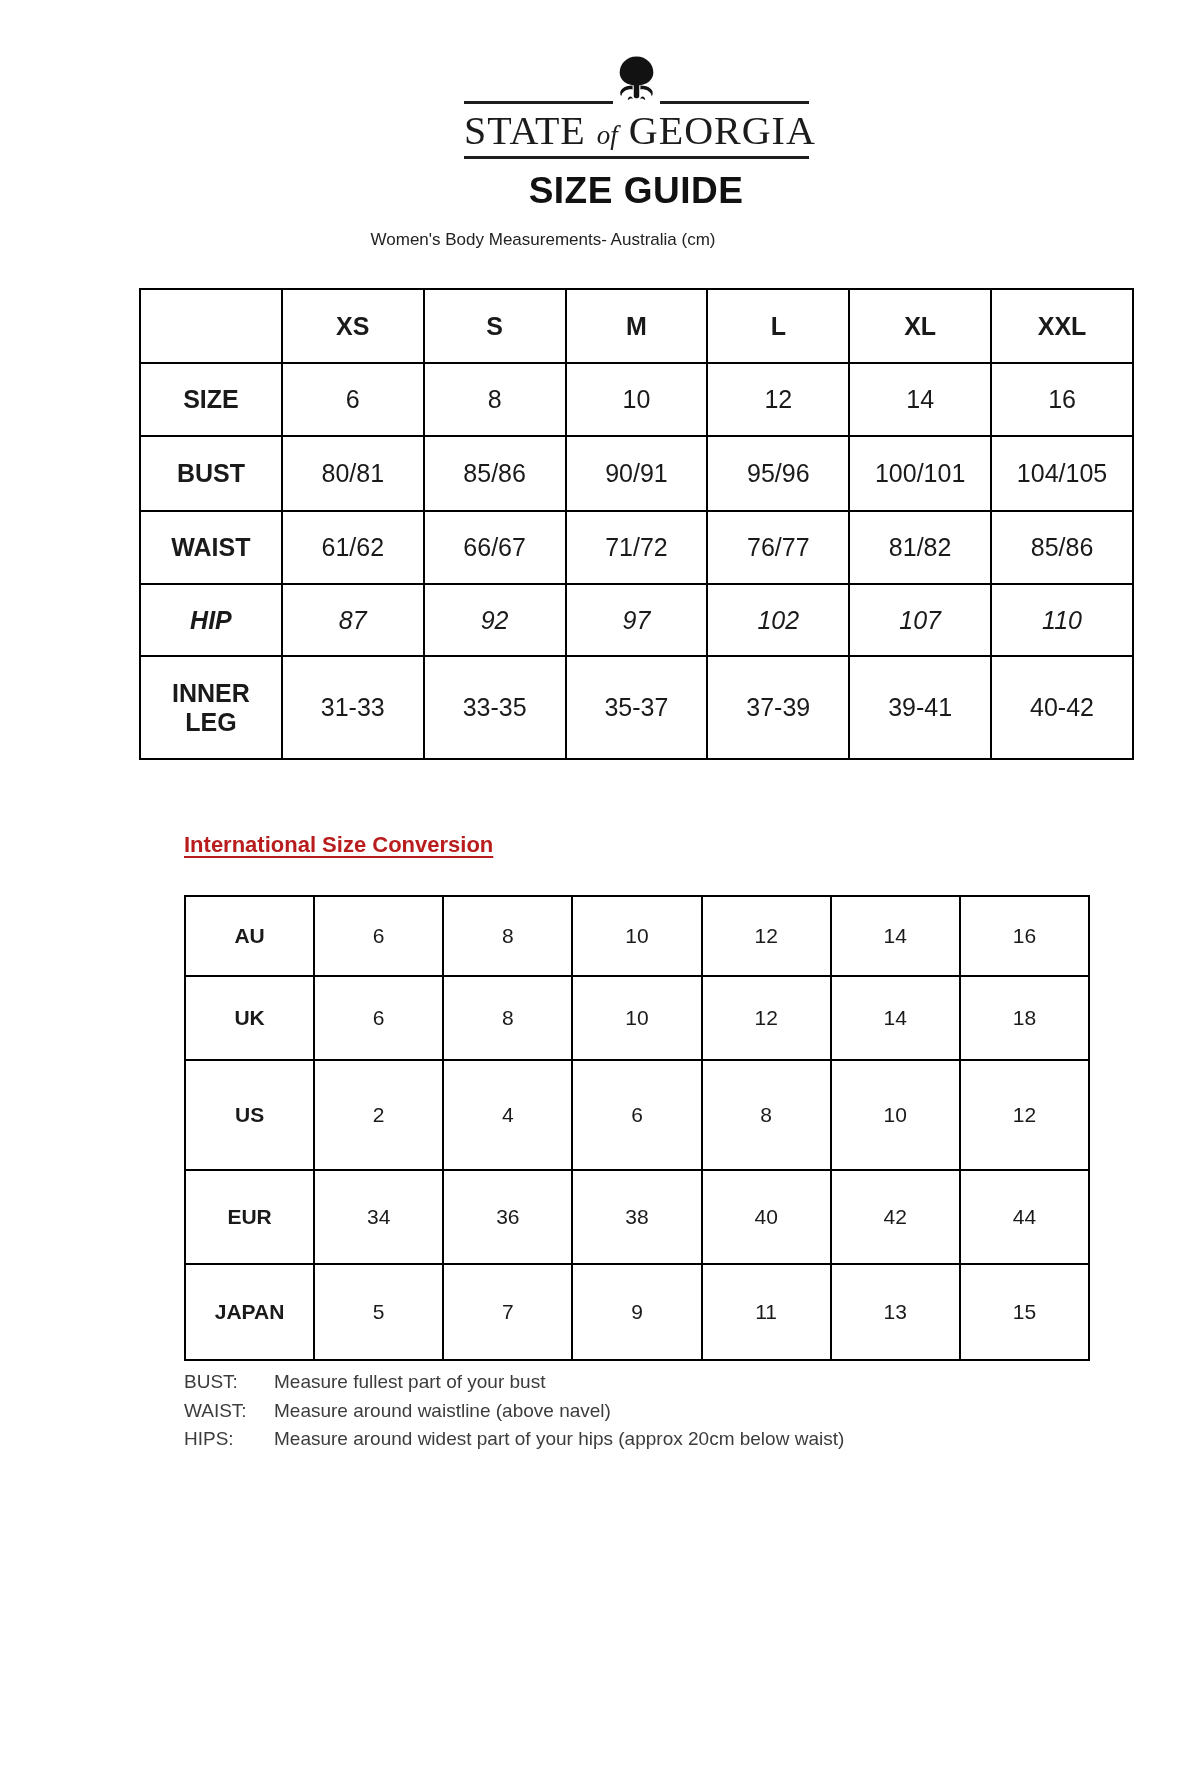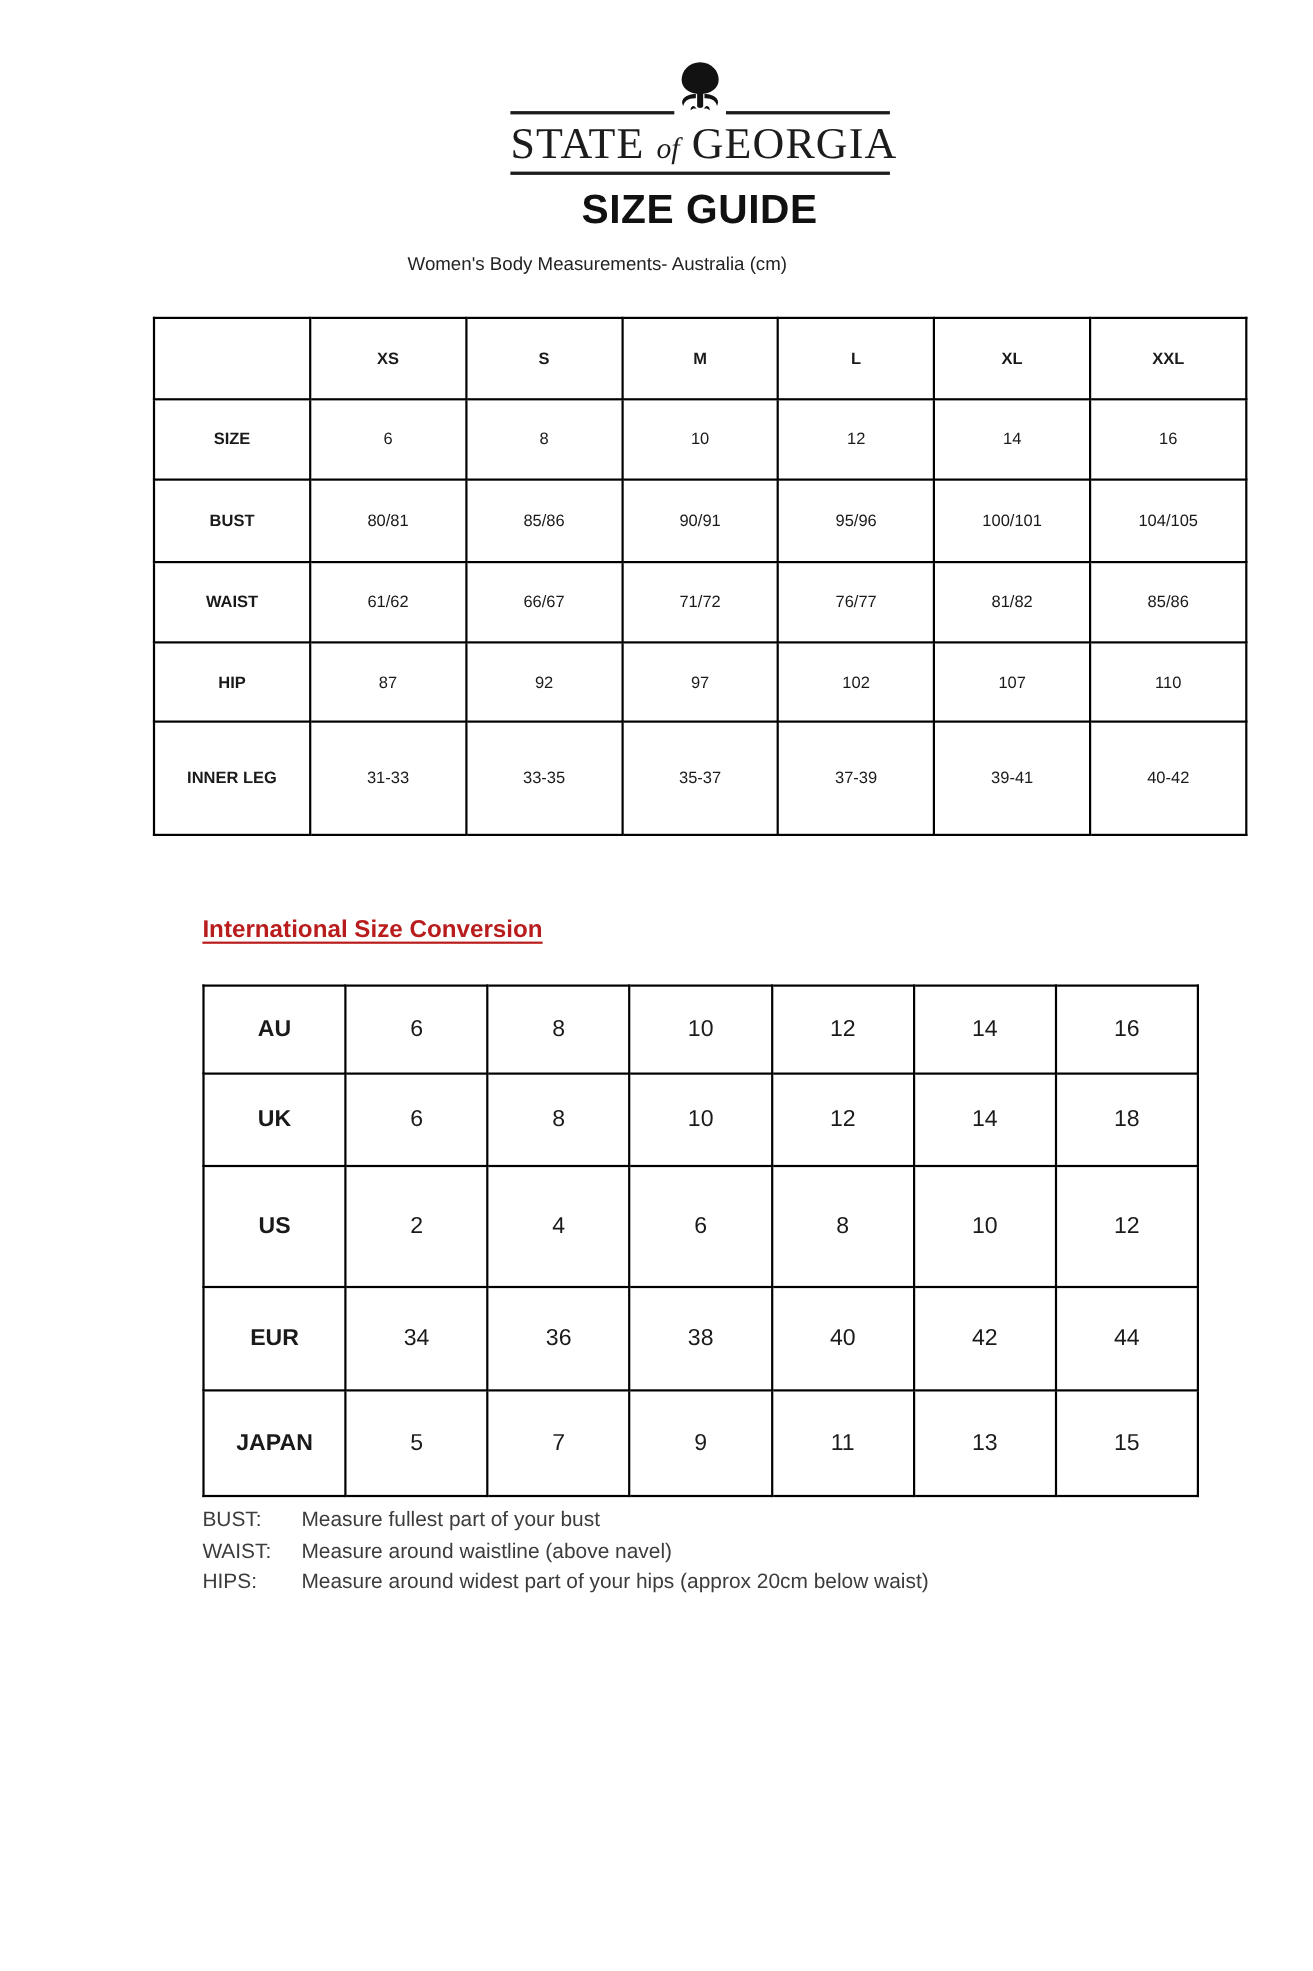--- a/index.html
+++ b/index.html
@@ -39,29 +39,29 @@
     position: absolute; left: 0; top: 230px; width: 1008px;
     text-align: center; font-size: 17px; color: #222222;
   }
 
   
   table { border-collapse: collapse; table-layout: fixed; background: #fff; }
   .tbl1 { position: absolute; left: 100px; top: 288px; width: 995px; }
   .tbl1 th, .tbl1 td {
     border: 2.5px solid #000;
     text-align: center; vertical-align: middle;
-    font-size: 15px; color: #1a1a1a; font-weight: 400;
+    font-size: 25px; color: #1a1a1a; font-weight: 400;
   }
   .tbl1 th { font-weight: 700; }
   .tbl1 .rowlabel { font-weight: 700; padding: 0 28px; }
   .tbl1 tr.h-hdr  { height: 74px; }
   .tbl1 tr.h-size { height: 73px; }
   .tbl1 tr.h-bust { height: 75px; }
   .tbl1 tr.h-waist{ height: 73px; }
-  .tbl1 tr.h-hip  { height: 72px; }
+  .tbl1 tr.h-hip  { height: 72px; font-style: italic; }
   .tbl1 tr.h-leg  { height: 103px; }
 
   .conv-heading {
     position: absolute; left: 145px; top: 832px;
     font-size: 22px; font-weight: 700; color: #b91c1c;
     text-decoration: underline; text-decoration-thickness: 2px; text-underline-offset: 4px;
   }
   .tbl2 { position: absolute; left: 145px; top: 895px; width: 906px; }
   .tbl2 th, .tbl2 td {
     border: 2.5px solid #000;

